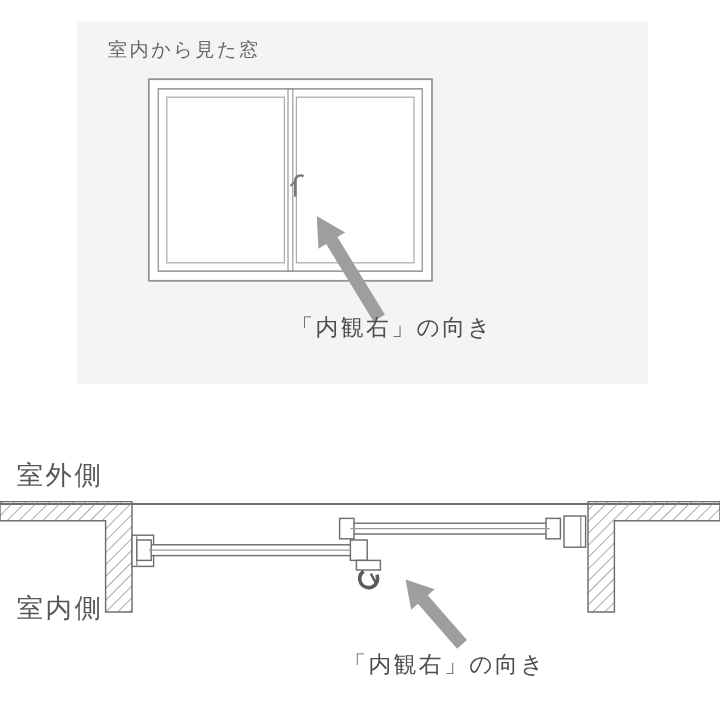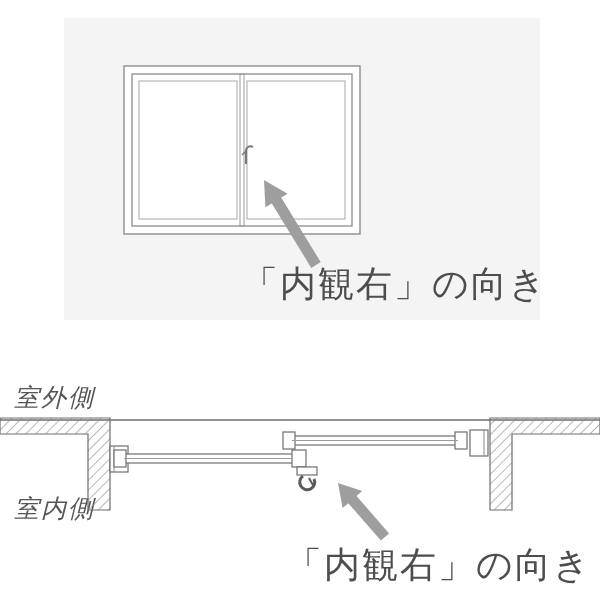--- a/index.html
+++ b/index.html
@@ -11,38 +11,39 @@
   }
   .panel{
     position:absolute;left:64px;top:18px;width:476px;height:302px;
     background:#f4f4f4;
   }
   .panel-title{
     position:absolute;left:26px;top:14px;
     font-size:16px;letter-spacing:2px;color:#666;
   }
   .caption{
-    font-size:36px;letter-spacing:2px;color:#4d4d4d;white-space:nowrap;
+    font-size:19px;letter-spacing:2px;color:#4d4d4d;white-space:nowrap;
   }
   .caption-top{position:absolute;left:178px;top:242px;}
   .caption-bottom{position:absolute;left:286px;top:541px;}
   .side-label{
-    position:absolute;left:14px;font-size:25px;letter-spacing:2px;color:#555;font-style:italic;
+    position:absolute;left:14px;font-size:22px;letter-spacing:2px;color:#555;
   }
   .label-outdoor{top:381px;}
   .label-indoor{top:492px;}
   svg{position:absolute;display:block;}
   .svg-top{left:0;top:0;width:476px;height:302px;}
   .svg-bottom{left:0;top:360px;width:600px;height:240px;}
 </style>
 </head>
 <body>
 
 <div class="panel">
 
+  <div class="panel-title">室内から見た窓</div>
 
   <svg class="svg-top" viewBox="0 0 476 302">
 
     <g>
       <rect x="60" y="48" width="236" height="168" fill="#ffffff" stroke="#949494" stroke-width="1.5"></rect>
       <rect x="68" y="56" width="220" height="152" fill="none" stroke="#9a9a9a" stroke-width="1"></rect>
     </g>
 
     <g>
       <rect x="68" y="56" width="112" height="152" fill="none" stroke="#9a9a9a" stroke-width="1"></rect>

